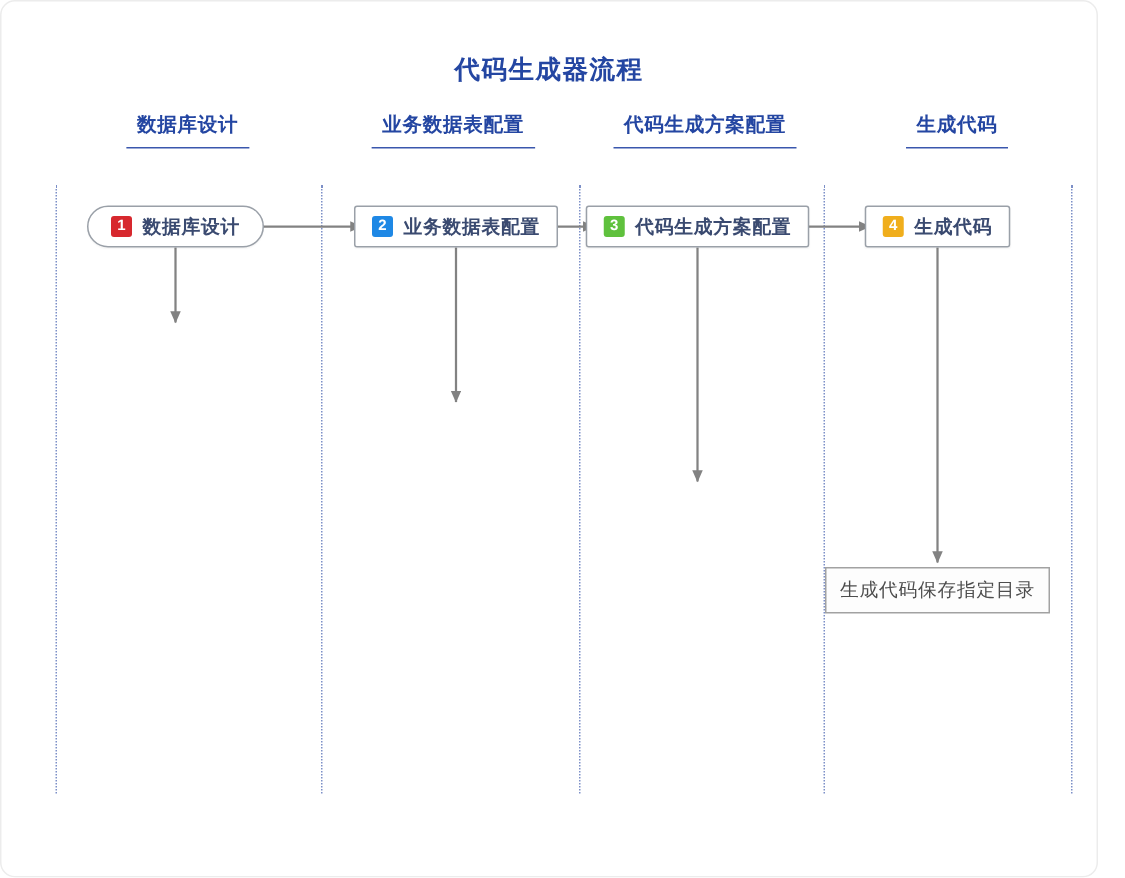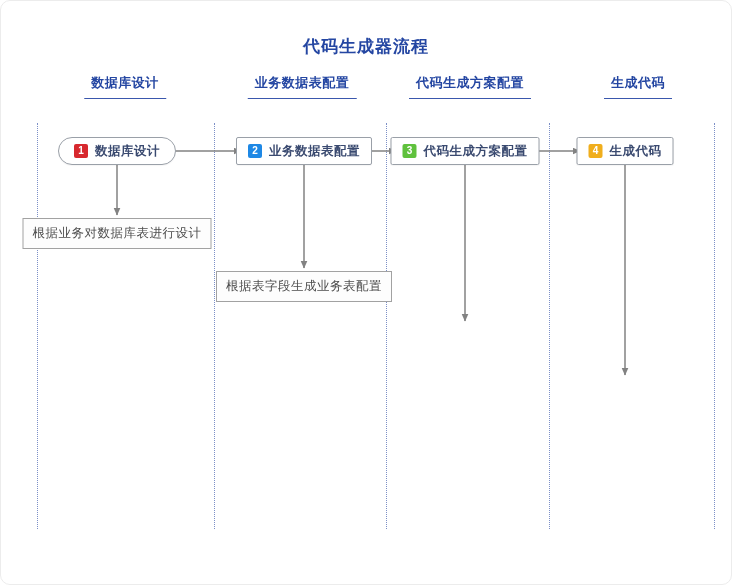--- a/index.html
+++ b/index.html
@@ -151,16 +151,15 @@
   </div>
   <div class="node" style="left:464px">
     <span class="badge" style="background-color: rgb(95, 193, 61);">3</span>
     <span class="node-label">代码生成方案配置</span>
   </div>
   <div class="node" style="left:624px">
     <span class="badge" style="background-color: rgb(240, 174, 28);">4</span>
     <span class="node-label">生成代码</span>
   </div>
 
-  <div class="annotation" style="left:116px; top:217px">根据业务对数据库表进行设计</div>
-  <div class="annotation" style="left:303px; top:270px">根据表字段生成业务表配置</div>
+  <div class="annotation" style="left:624px; top:377px">生成代码保存指定目录</div>
 
 </div>
 
 </body></html>

